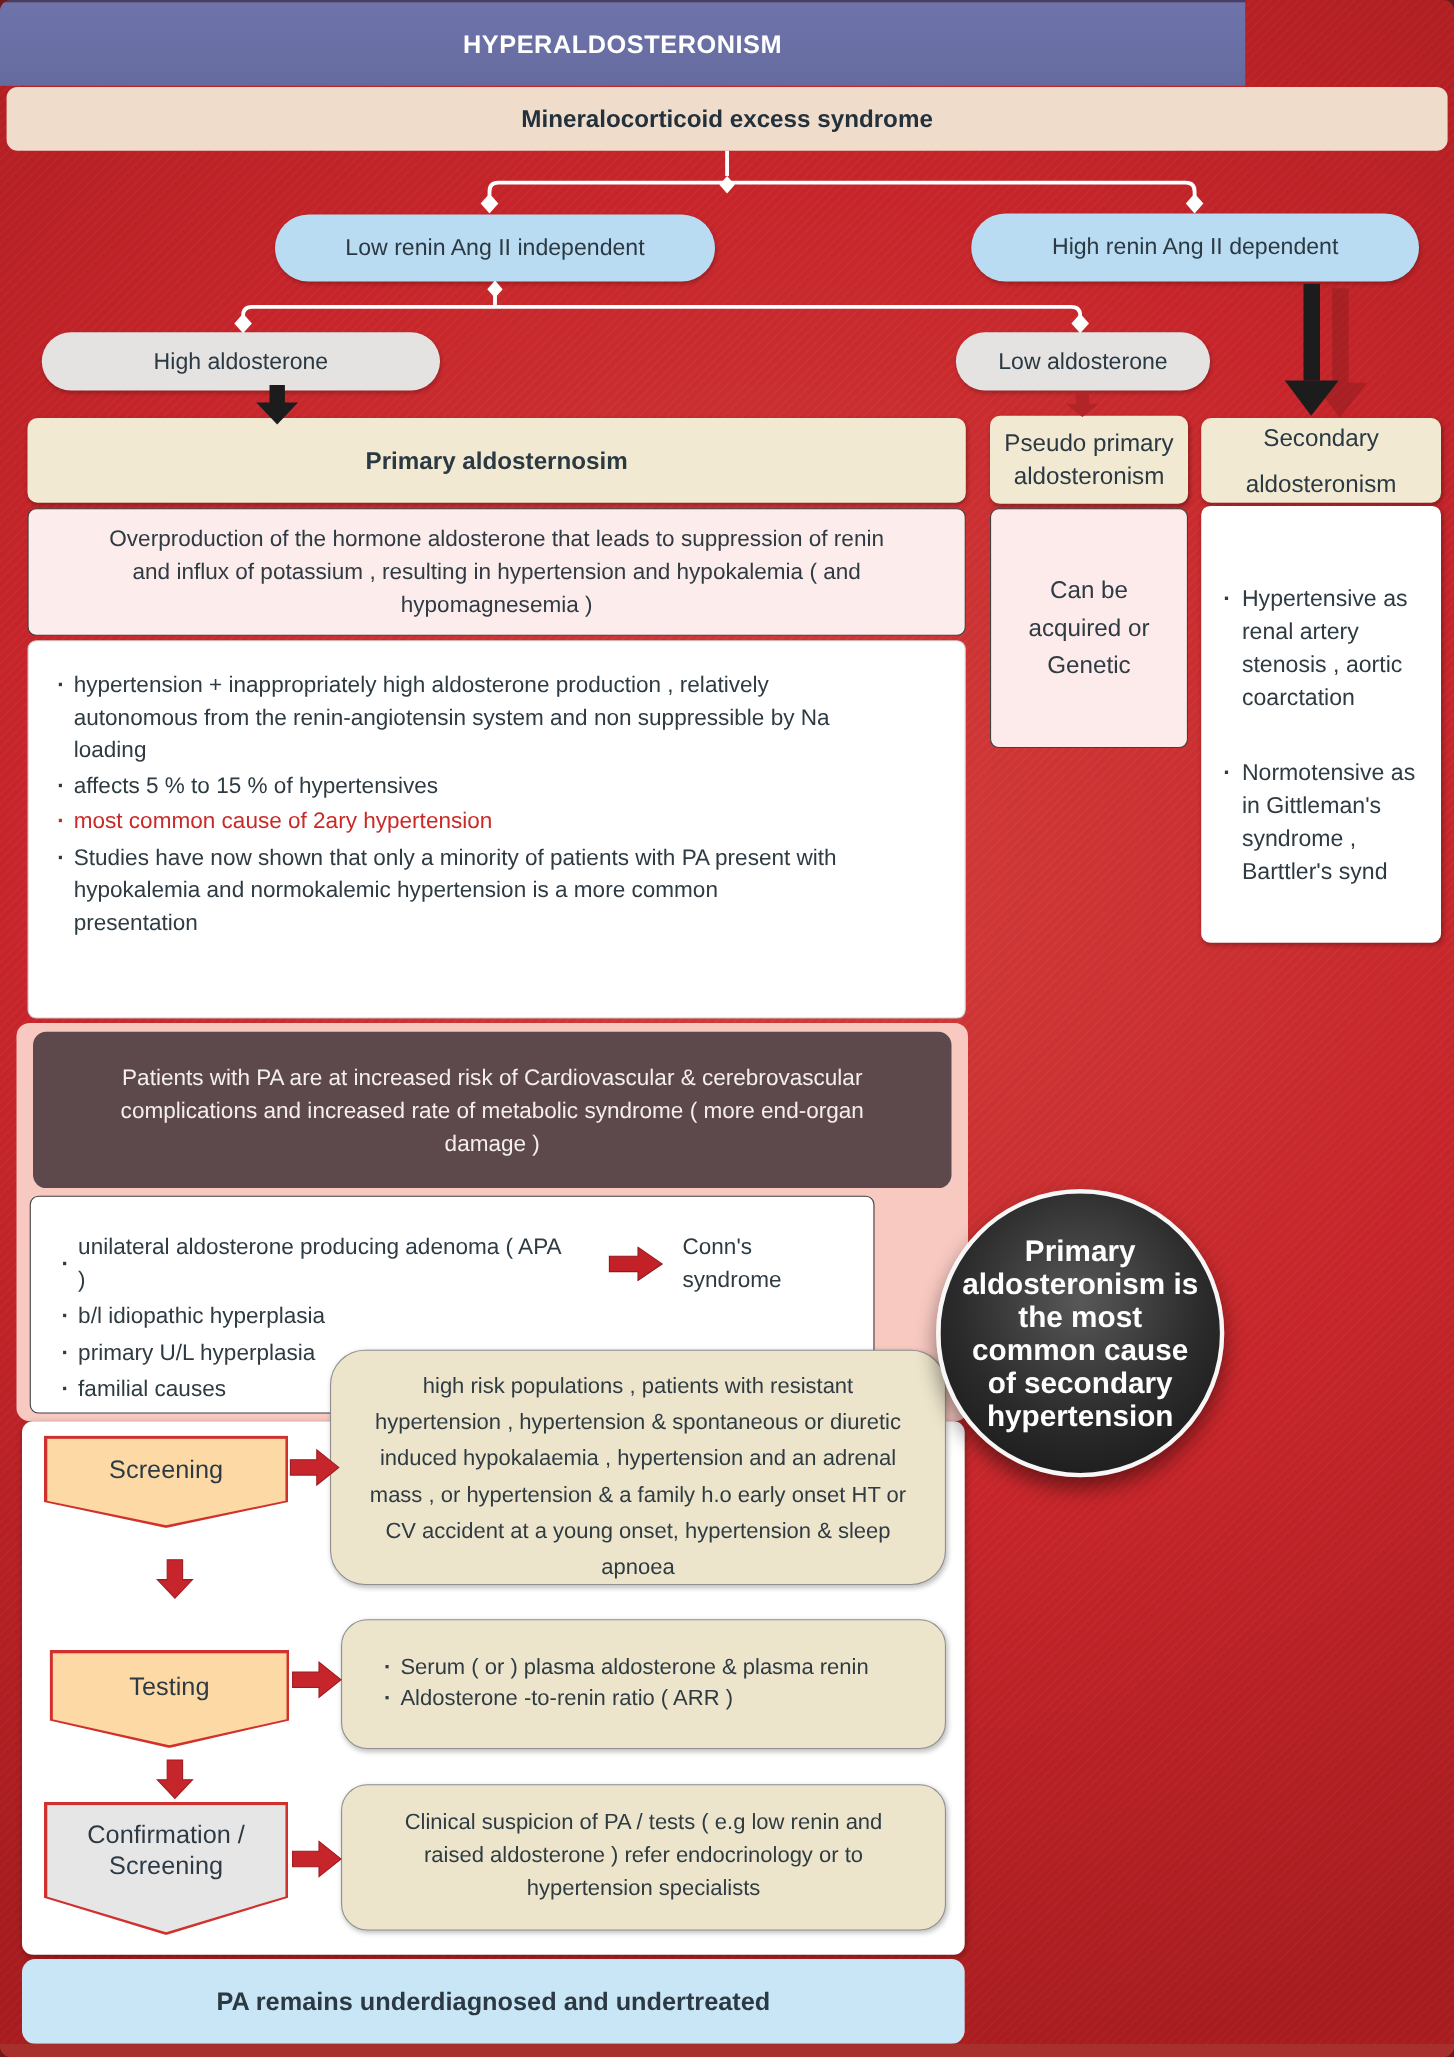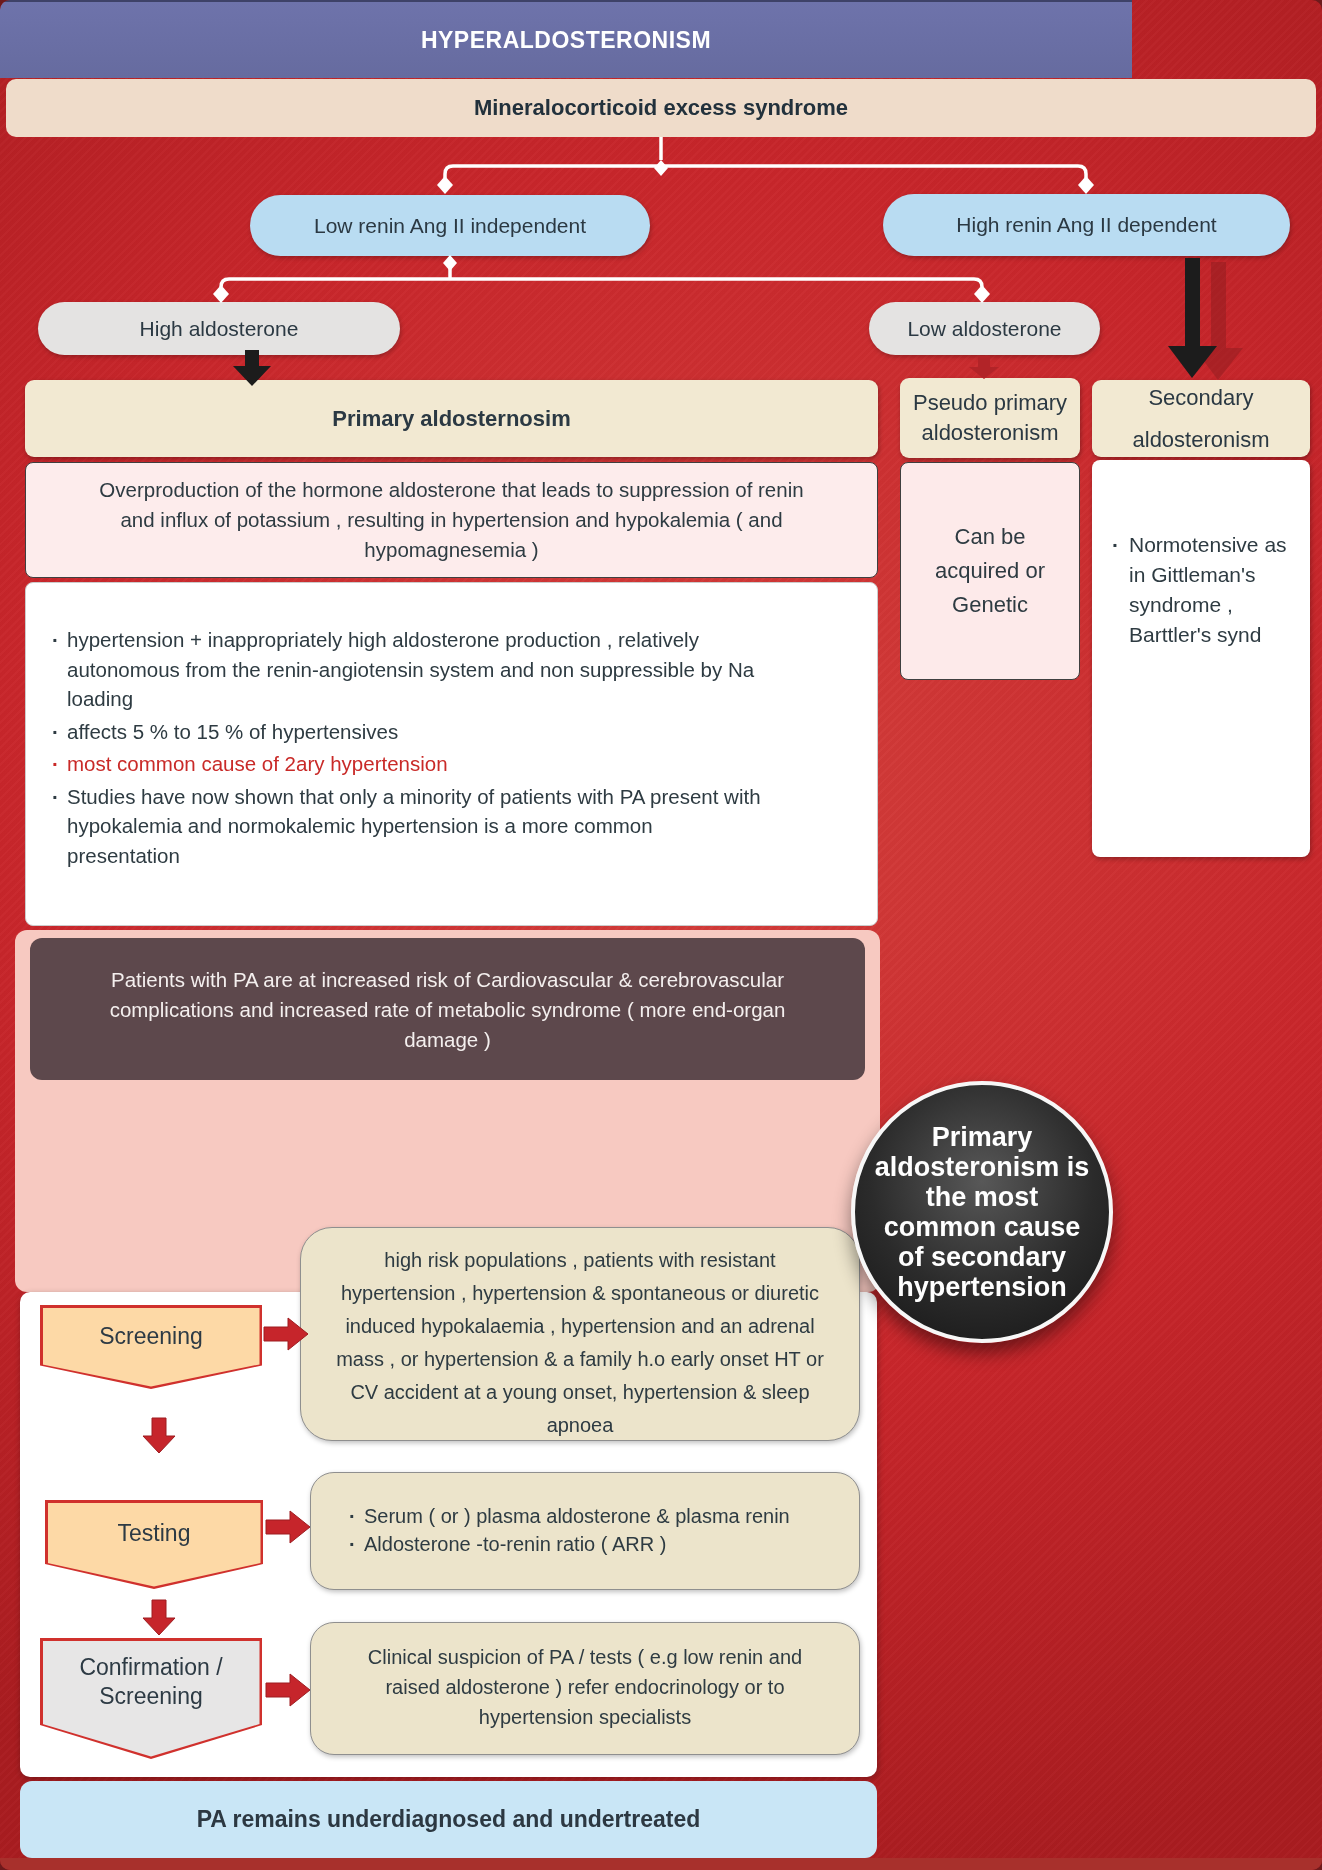--- a/index.html
+++ b/index.html
@@ -57,21 +57,21 @@
   #primary-overview {
     left:25px; top:462px; width:853px; height:116px; background:#fdecec;
     border:1.5px solid #3f3f3f; border-radius:8px; z-index:3;
     color:#2e3b42; font-size:20.5px; line-height:30px; text-align:center;
     padding:12px 58px 0 58px;
   }
   #primary-points {
     left:25px; top:582px; width:853px; height:344px; background:#ffffff;
     border:1px solid #cccccc; border-radius:8px; z-index:3;
     color:#2e3b42; font-size:20.5px; line-height:29.5px;
-    padding:42px 112px 0 24px;
+    padding:25px 112px 0 24px;
   }
   .blt { position:relative; padding-left:17px; margin-bottom:3px; }
   .blt::before { content:"\00b7"; position:absolute; left:2px; font-weight:bold; }
   .txt-red  { color:#c92a28; }
   .txt-blue { color:#1b7fc4; }
 
   #risk-panel { left:15px; top:930px; width:865px; height:362px; background:#f7c9c1; border-radius:12px; z-index:2; }
   #risk-box {
     left:30px; top:938px; width:835px; height:142px; background:#5d484c; border-radius:12px; z-index:3;
     color:#f4efee; font-size:20.5px; line-height:30px; text-align:center; padding:27px 48px 0 48px;
@@ -236,36 +236,49 @@
     <div class="blt">affects 5 % to 15 % of hypertensives</div>
     <div class="blt txt-red">most common cause of 2ary hypertension</div>
     <div class="blt">Studies have now shown that only a minority of patients with PA present with hypokalemia and normokalemic hypertension is a more common presentation</div>
   </div>
 
   <div class="abs" id="risk-panel"></div>
   <div class="abs noi" id="risk-box">
     <span>Patients with PA are at increased risk of Cardiovascular &amp; cerebrovascular complications and increased rate of metabolic syndrome ( more end-organ damage )</span>
   </div>
 
+  <div class="abs noi" id="causes-box">
+    <div class="blt" id="cause-row0">
+      <span>unilateral aldosterone producing adenoma ( APA )</span>
+      <svg id="conn-arrow-icon" width="52" height="32" viewBox="0 0 52 32">
+        <polygon fill="#c32127" stroke="#8e1a1d" stroke-width="1" points="2,9 28,9 28,1 50,16 28,31 28,23 2,23"></polygon>
+      </svg>
+      <span>Conn's syndrome</span>
+    </div>
+    <div class="blt">b/l idiopathic hyperplasia</div>
+    <div class="blt">primary U/L hyperplasia</div>
+    <div class="blt">familial causes</div>
+  </div>
 
   <div class="abs noi" id="highlight-circle">
     <div class="inner">Primary aldosteronism is the most common cause of secondary hypertension</div>
   </div>
 
   <div class="abs hdr-beige noi" id="pseudo-header">
     <span>Pseudo primary aldosteronism</span>
   </div>
   <div class="abs noi" id="pseudo-body">
     <span>Can be acquired or Genetic</span>
   </div>
 
   <div class="abs hdr-beige noi" id="secondary-header">
     <span>Secondary aldosteronism</span>
   </div>
   <div class="abs noi" id="secondary-body">
+    <div class="blt">Hypertensive as renal artery stenosis , aortic coarctation</div>
     <div class="blt">Normotensive as in Gittleman's syndrome , Barttler's synd</div>
   </div>
 
   <div class="abs" id="flow-panel"></div>
 
   <div class="abs banner banner-orange noi" id="screening-banner">
     <div class="shape-outer"></div>
     <div class="shape-inner"></div>
     <div class="lbl">Screening</div>
   </div>

